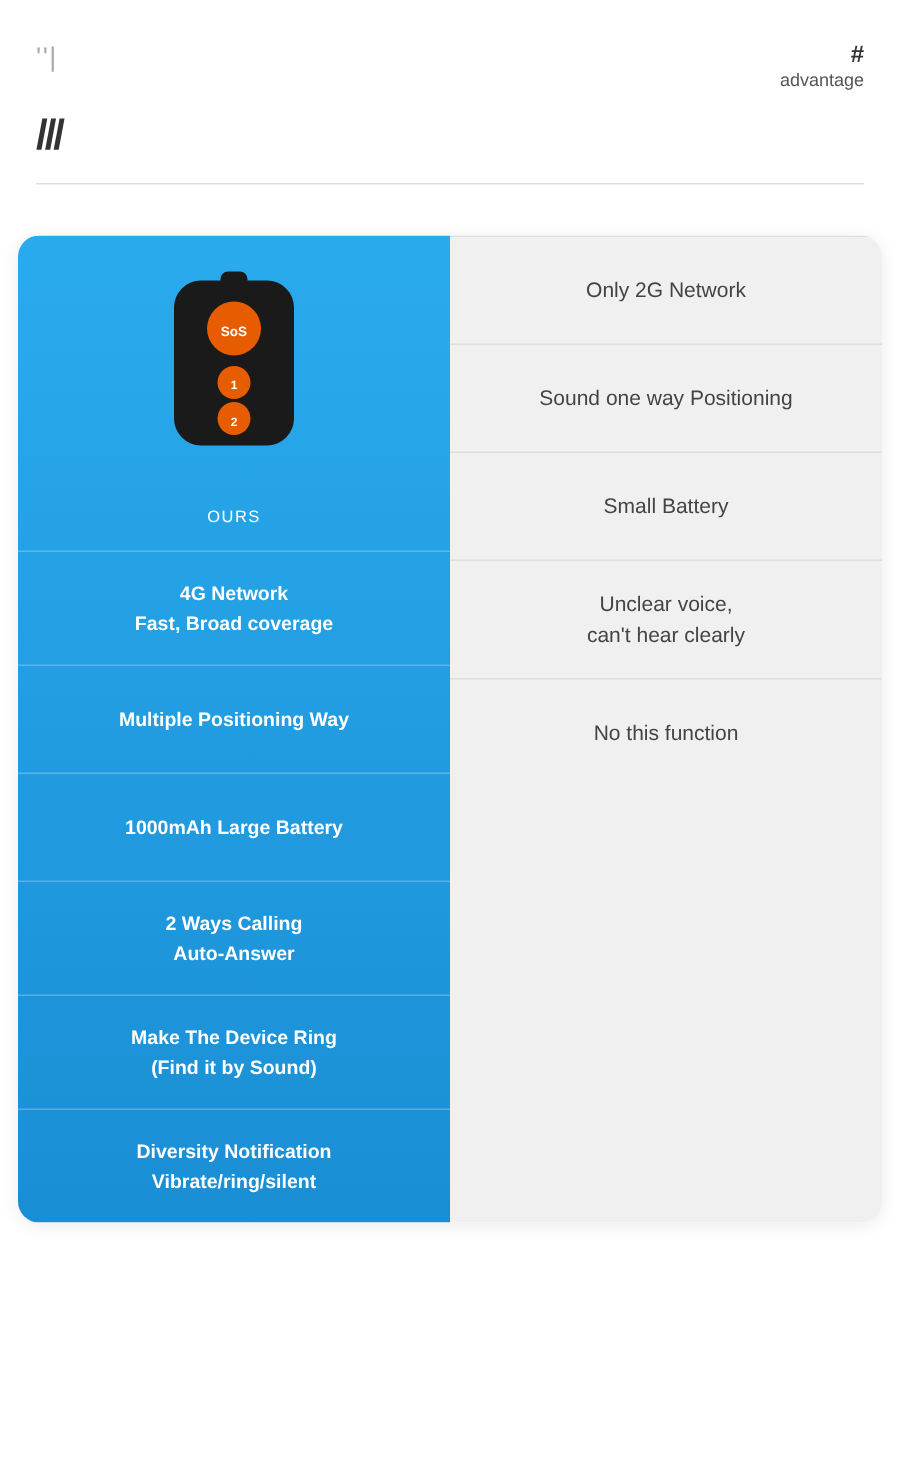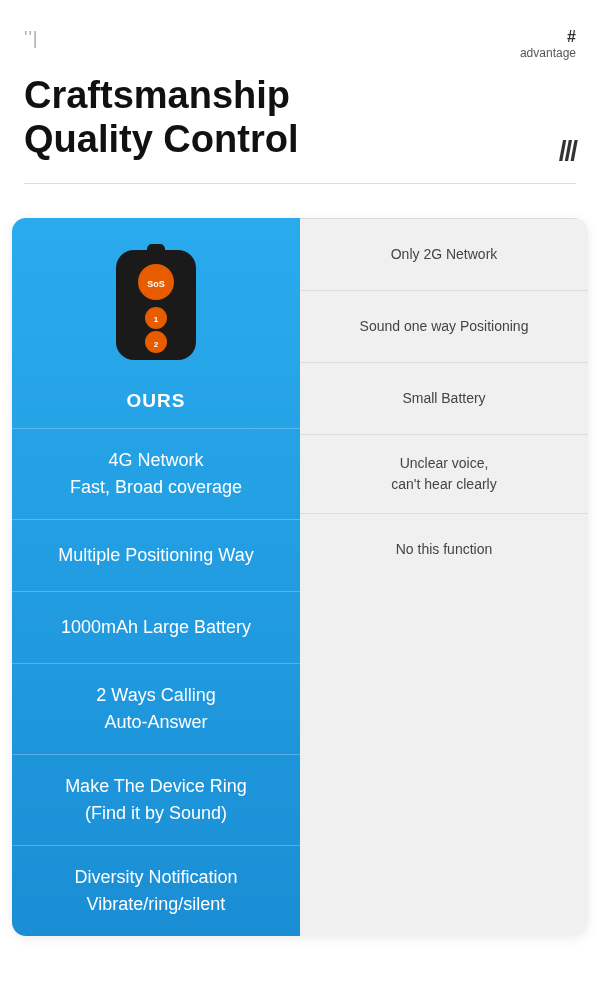--- a/index.html
+++ b/index.html
@@ -126,42 +126,42 @@
     }
 
     .product-image-others {
       width: 90px;
       height: 110px;
       margin-bottom: 10px;
     }
 
     
     .col-label {
-      font-size: 19px;
+      font-size: 11px;
       color: #fff;
-      font-weight: 700;
+      font-weight: 400;
       letter-spacing: 1px;
-      margin-top: 0;
+      margin-top: 12px;
     }
 
     .col-label-others {
       font-size: 15px;
       color: #555;
       font-weight: 600;
       letter-spacing: 1px;
       margin-top: 4px;
     }
 
     
     .feature-row-ours {
       padding: 18px 12px;
       text-align: center;
-      font-size: 18px;
+      font-size: 13px;
       color: #fff;
-      font-weight: 400;
+      font-weight: 700;
       line-height: 1.5;
       border-top: 1px solid rgba(255,255,255,0.25);
       min-height: 72px;
       display: flex;
       align-items: center;
       justify-content: center;
     }
 
     .feature-row-others {
       padding: 18px 24px;
@@ -190,26 +190,20 @@
   <div class="header-area">
     <div class="header-top">
       <span class="quote-mark">''|</span>
       <div class="hashtag-area">
         <span class="hashtag-symbol">#</span>
         <span class="advantage-text">advantage</span>
       </div>
     </div>
 
     <div class="title-row">
-      <div>
-        <div class="main-title">
-          <span>Craftsmanship</span><br>
-          <span>Quality Control</span>
-        </div>
-      </div>
       <div class="slash-decoration">///</div>
     </div>
     <div class="header-divider"></div>
   </div>
 
   <div class="comparison-wrapper">
     <div class="comparison-table">
 
       <div class="col-ours">
         <div class="col-header">

